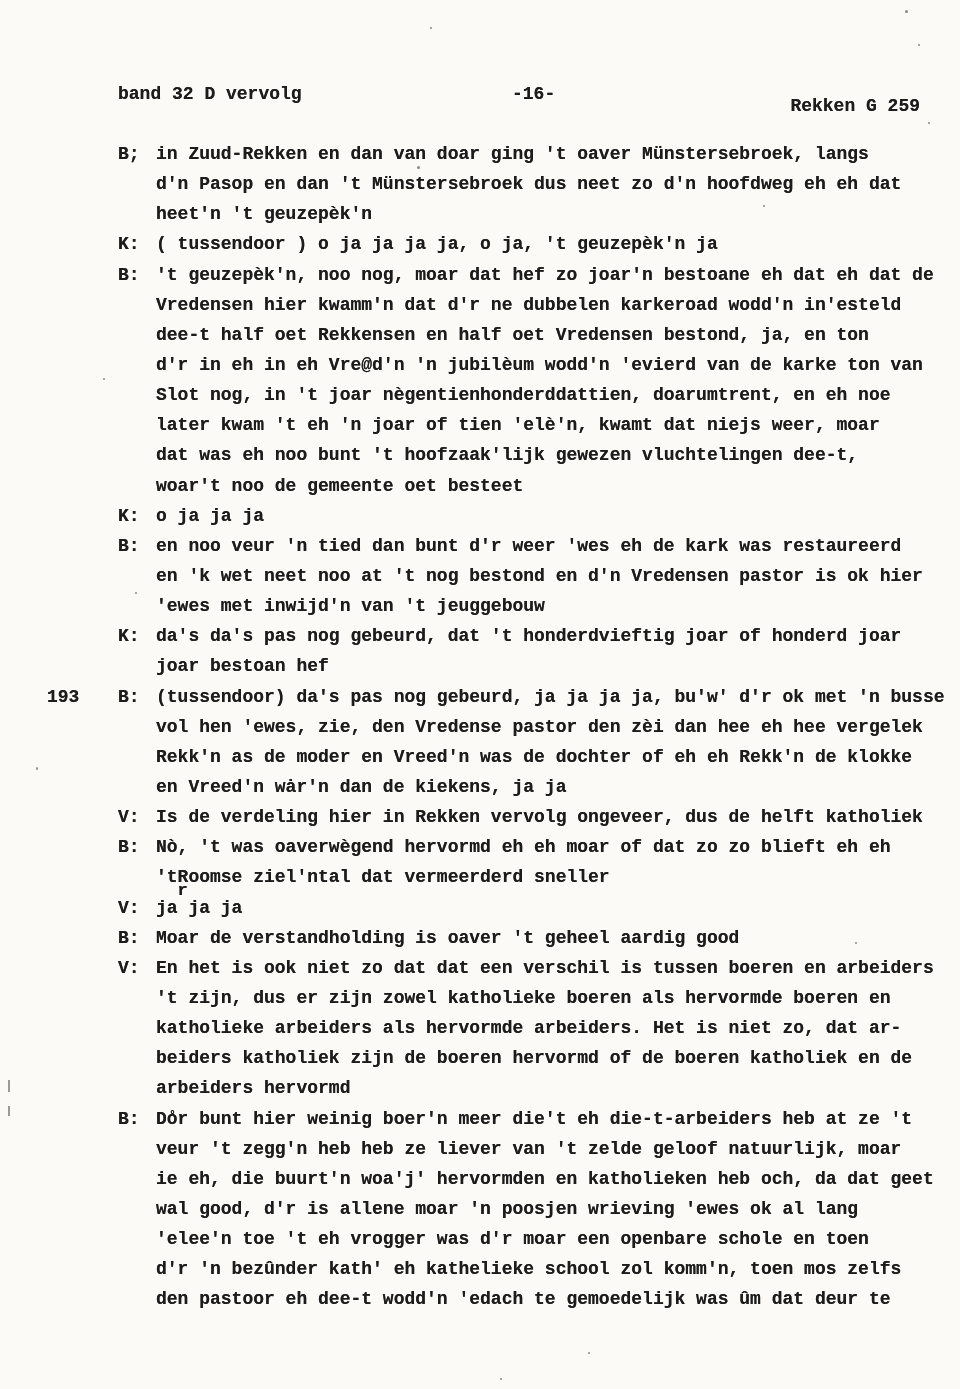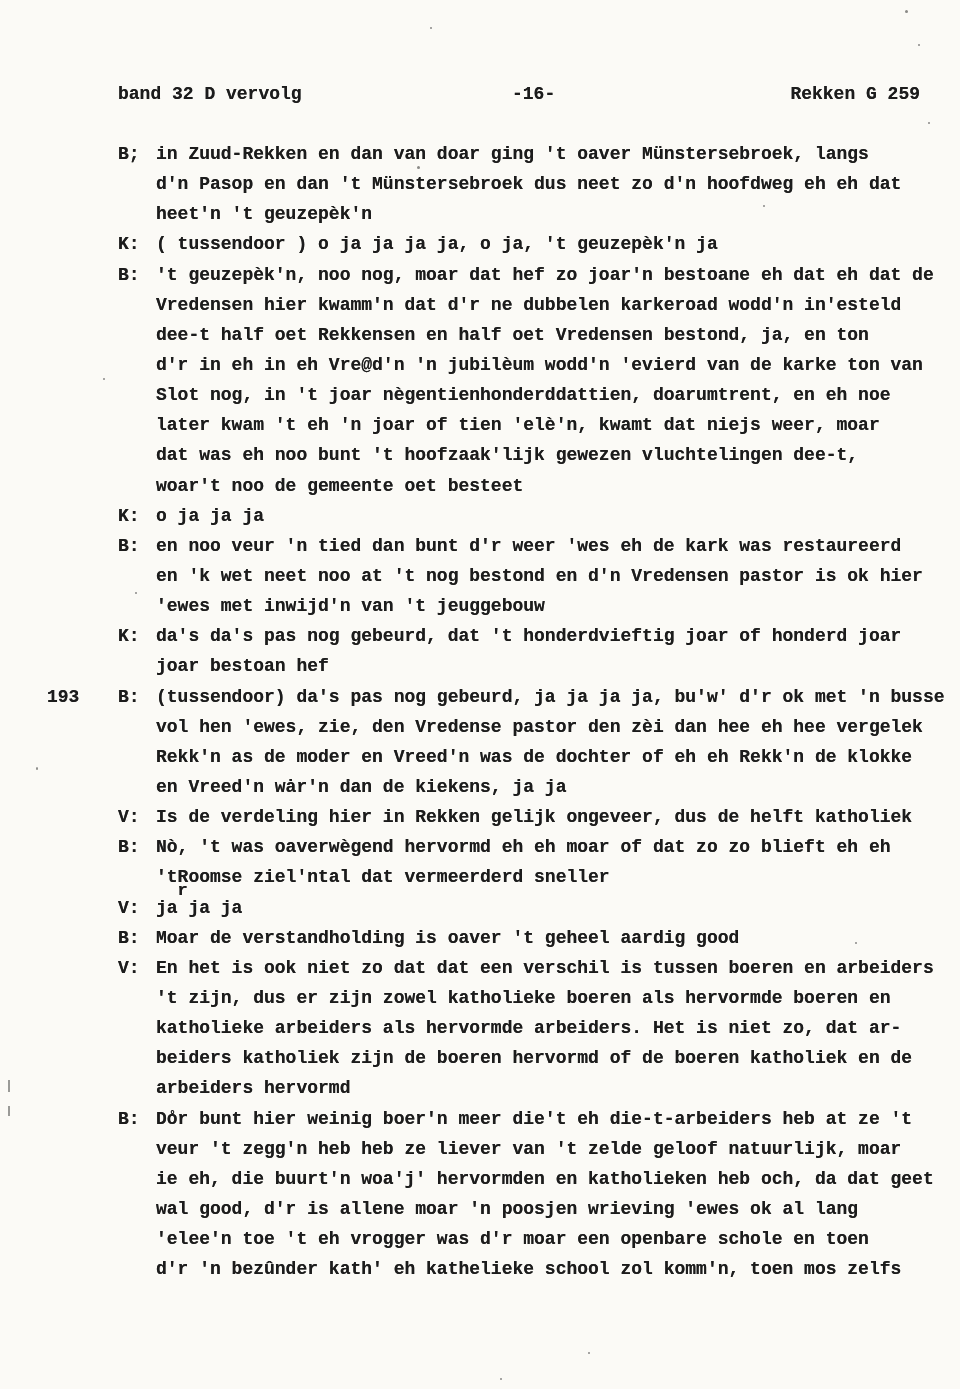--- a/index.html
+++ b/index.html
@@ -10,21 +10,21 @@
     font-family:"Liberation Mono","DejaVu Sans Mono",monospace;
     font-weight:700;
     color:#1c1c1c;
     font-size:18px;
     overflow:hidden;
     text-shadow:0 0 0.6px rgba(25,25,25,0.75);
   }
   .header{position:absolute;top:84px;left:118px;width:802px;height:24px;white-space:pre;}
   .header .h-left{position:absolute;left:0;top:0;}
   .header .h-center{position:absolute;left:394px;top:0;}
-  .header .h-right{position:absolute;right:0;top:0;margin-left:36px;}
+  .header .h-right{position:absolute;right:0;top:12px;margin-left:36px;}
   .transcript{position:absolute;top:139px;left:118px;width:842px;}
   .line{position:relative;height:30.15px;line-height:30.15px;padding-left:38px;white-space:pre;}
   .speaker{position:absolute;left:0;top:0;}
   .margin-num{position:absolute;left:-71px;top:0;}
   .sub-note{position:absolute;top:20px;font-size:17px;line-height:17px;}
   .speck{position:absolute;background:#2e2e2c;border-radius:50%;opacity:.55;}
   .tick{position:absolute;background:#3a3a38;opacity:.5;}
 </style>
 </head>
 <body>
@@ -53,36 +53,37 @@
       <div class="line"><span class="speaker">K:</span><span>o ja ja ja</span></div>
       <div class="line"><span class="speaker">B:</span><span>en noo veur 'n tied dan bunt d'r weer 'wes eh de kark was restaureerd</span></div>
       <div class="line"><span>en 'k wet neet noo at 't nog bestond en d'n Vredensen pastor is ok hier</span></div>
       <div class="line"><span>'ewes met inwijd'n van 't jeuggebouw</span></div>
       <div class="line"><span class="speaker">K:</span><span>da's da's pas nog gebeurd, dat 't honderdvieftig joar of honderd joar</span></div>
       <div class="line"><span>joar bestoan hef</span></div>
       <div class="line"><span class="margin-num">193</span><span class="speaker">B:</span><span>(tussendoor) da's pas nog gebeurd, ja ja ja ja, bu'w' d'r ok met 'n busse</span></div>
       <div class="line"><span>vol hen 'ewes, zie, den Vredense pastor den zèi dan hee eh hee vergelek</span></div>
       <div class="line"><span>Rekk'n as de moder en Vreed'n was de dochter of eh eh Rekk'n de klokke</span></div>
       <div class="line"><span>en Vreed'n wȧr'n dan de kiekens, ja ja</span></div>
-      <div class="line"><span class="speaker">V:</span><span>Is de verdeling hier in Rekken gelijk ongeveer, dus de helft katholiek</span></div>
+      <div class="line"><span class="speaker">V:</span><span>Is de verdeling hier in Rekken vervolg ongeveer, dus de helft katholiek</span></div>
       <div class="line"><span class="speaker">B:</span><span>Nò, 't was oaverwègend hervormd eh eh moar of dat zo zo blieft eh eh</span></div>
       <div class="line"><span>'tRoomse ziel'ntal dat vermeerderd sneller</span><span class="sub-note" style="left: 59.6px;">r</span></div>
       <div class="line"><span class="speaker">V:</span><span>ja ja ja</span></div>
       <div class="line"><span class="speaker">B:</span><span>Moar de verstandholding is oaver 't geheel aardig good</span></div>
       <div class="line"><span class="speaker">V:</span><span>En het is ook niet zo dat dat een verschil is tussen boeren en arbeiders</span></div>
       <div class="line"><span>'t zijn, dus er zijn zowel katholieke boeren als hervormde boeren en</span></div>
       <div class="line"><span>katholieke arbeiders als hervormde arbeiders. Het is niet zo, dat ar-</span></div>
       <div class="line"><span>beiders katholiek zijn de boeren hervormd of de boeren katholiek en de</span></div>
       <div class="line"><span>arbeiders hervormd</span></div>
       <div class="line"><span class="speaker">B:</span><span>Do̊r bunt hier weinig boer'n meer die't eh die-t-arbeiders heb at ze 't</span></div>
       <div class="line"><span>veur 't zegg'n heb heb ze liever van 't zelde geloof natuurlijk, moar</span></div>
       <div class="line"><span>ie eh, die buurt'n woa'j' hervormden en katholieken heb och, da dat geet</span></div>
       <div class="line"><span>wal good, d'r is allene moar 'n poosjen wrieving 'ewes ok al lang</span></div>
       <div class="line"><span>'elee'n toe 't eh vrogger was d'r moar een openbare schole en toen</span></div>
       <div class="line"><span>d'r 'n bezûnder kath' eh kathelieke school zol komm'n, toen mos zelfs</span></div>
+      <div class="line"><span>den pastoor eh dee-t wodd'n 'edach te gemoedelijk was ûm dat deur te</span></div>
     </div>
 
   <div class="speck" style="left:905px;top:10px;width:3px;height:3px;"></div>
   <div class="speck" style="left:918px;top:44px;width:2px;height:2px;"></div>
   <div class="speck" style="left:430px;top:27px;width:2px;height:2px;"></div>
   <div class="speck" style="left:417px;top:166px;width:3px;height:3px;"></div>
   <div class="speck" style="left:928px;top:122px;width:2px;height:2px;"></div>
   <div class="speck" style="left:763px;top:205px;width:2px;height:2px;"></div>
   <div class="speck" style="left:103px;top:378px;width:2px;height:2px;"></div>
   <div class="speck" style="left:135px;top:592px;width:2px;height:2px;"></div>

